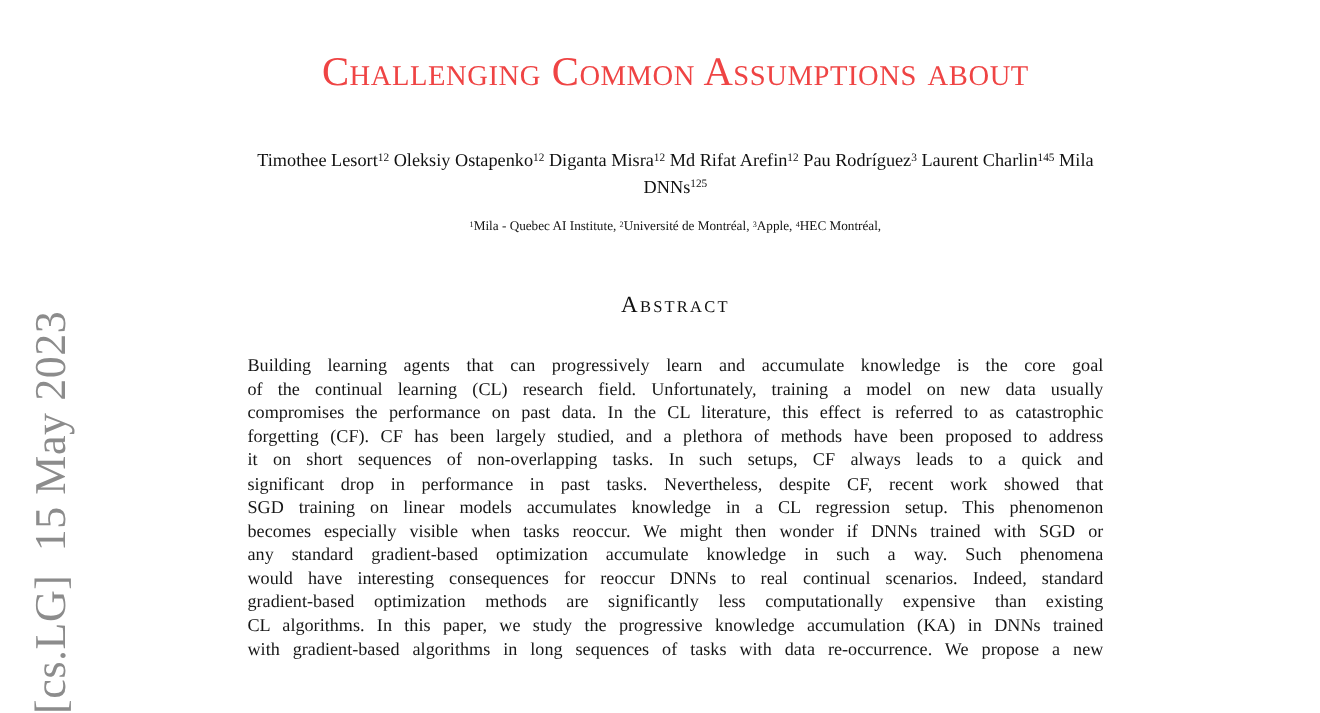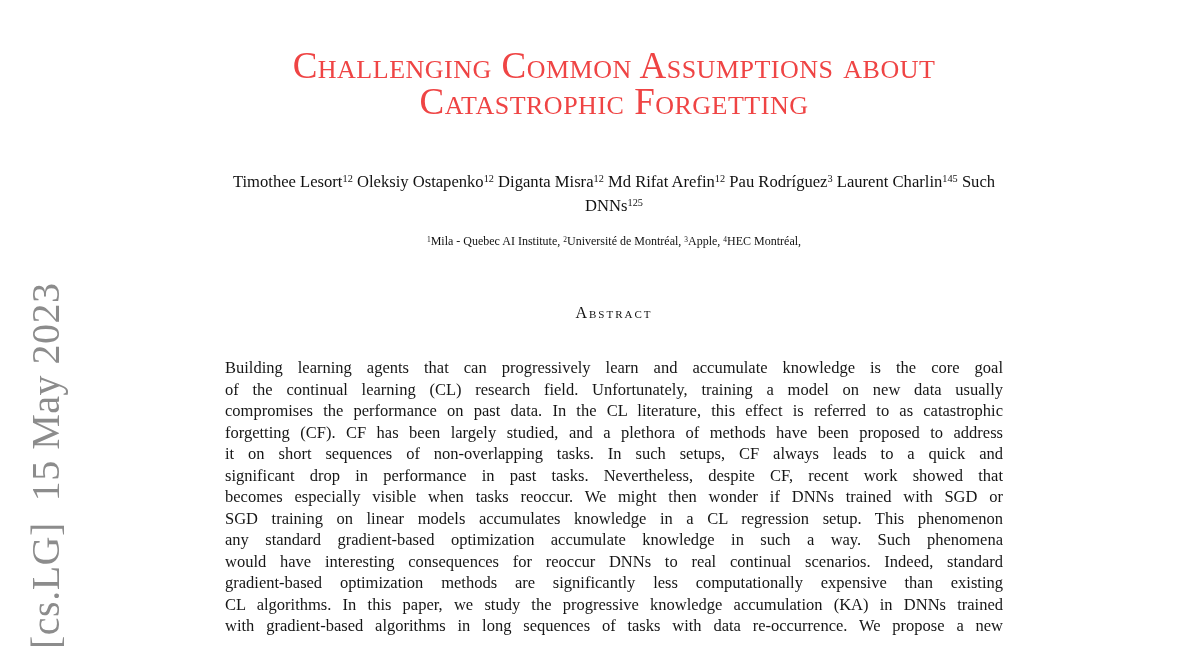--- a/index.html
+++ b/index.html
@@ -67,21 +67,21 @@
     margin-top: 13px;
     text-align: center;
     font-size: 12px;
     line-height: 20px;
     color: #111111;
   }
   .abstract-heading {
     margin-top: 50px;
     text-align: center;
     font-variant: small-caps;
-    font-size: 16px;
+    font-size: 21px;
     line-height: 24px;
     letter-spacing: 2px;
     color: #111111;
   }
   .abstract-body {
     margin: 32px auto 0 auto;
     width: 778px;
     font-size: 16.5px;
     color: #161616;
   }
@@ -98,48 +98,47 @@
 <body>
 
 <div class="page">
 
   <div class="watermark">[cs.LG]  15 May 2023</div>
 
   <div class="content">
 
     <div class="title">
       <div>Challenging Common Assumptions about</div>
-      <div>Catastrophic Forgetting</div>
     </div>
 
     <div class="authors">
       <span class="author"><span>Timothee Lesort</span><sup>12</sup></span>
       <span class="author"><span>Oleksiy Ostapenko</span><sup>12</sup></span>
       <span class="author"><span>Diganta Misra</span><sup>12</sup></span>
       <span class="author"><span>Md Rifat Arefin</span><sup>12</sup></span>
       <span class="author"><span>Pau Rodríguez</span><sup>3</sup></span>
       <span class="author"><span>Laurent Charlin</span><sup>145</sup></span>
-      <span class="author"><span>Such</span><br><span>DNNs</span><sup>125</sup></span>
+      <span class="author"><span>Mila</span><br><span>DNNs</span><sup>125</sup></span>
     </div>
 
     <div class="affiliations">
       <div><sup>1</sup><span>Mila - Quebec AI Institute, </span><sup>2</sup><span>Université de Montréal, </span><sup>3</sup><span>Apple, </span><sup>4</sup><span>HEC Montréal,</span></div>
     </div>
 
     <div class="abstract-heading">Abstract</div>
 
     <div class="abstract-body">
       <div class="abs-line">Building learning agents that can progressively learn and accumulate knowledge is the core goal</div>
       <div class="abs-line">of the continual learning (CL) research field. Unfortunately, training a model on new data usually</div>
       <div class="abs-line">compromises the performance on past data. In the CL literature, this effect is referred to as catastrophic</div>
       <div class="abs-line">forgetting (CF). CF has been largely studied, and a plethora of methods have been proposed to address</div>
       <div class="abs-line">it on short sequences of non-overlapping tasks. In such setups, CF always leads to a quick and</div>
       <div class="abs-line">significant drop in performance in past tasks. Nevertheless, despite CF, recent work showed that</div>
+      <div class="abs-line">SGD training on linear models accumulates knowledge in a CL regression setup. This phenomenon</div>
       <div class="abs-line">becomes especially visible when tasks reoccur. We might then wonder if DNNs trained with SGD or</div>
-      <div class="abs-line">SGD training on linear models accumulates knowledge in a CL regression setup. This phenomenon</div>
       <div class="abs-line">any standard gradient-based optimization accumulate knowledge in such a way. Such phenomena</div>
       <div class="abs-line">would have interesting consequences for reoccur DNNs to real continual scenarios. Indeed, standard</div>
       <div class="abs-line">gradient-based optimization methods are significantly less computationally expensive than existing</div>
       <div class="abs-line">CL algorithms. In this paper, we study the progressive knowledge accumulation (KA) in DNNs trained</div>
       <div class="abs-line">with gradient-based algorithms in long sequences of tasks with data re-occurrence. We propose a new</div>
     </div>
 
   </div>
 </div>
 

